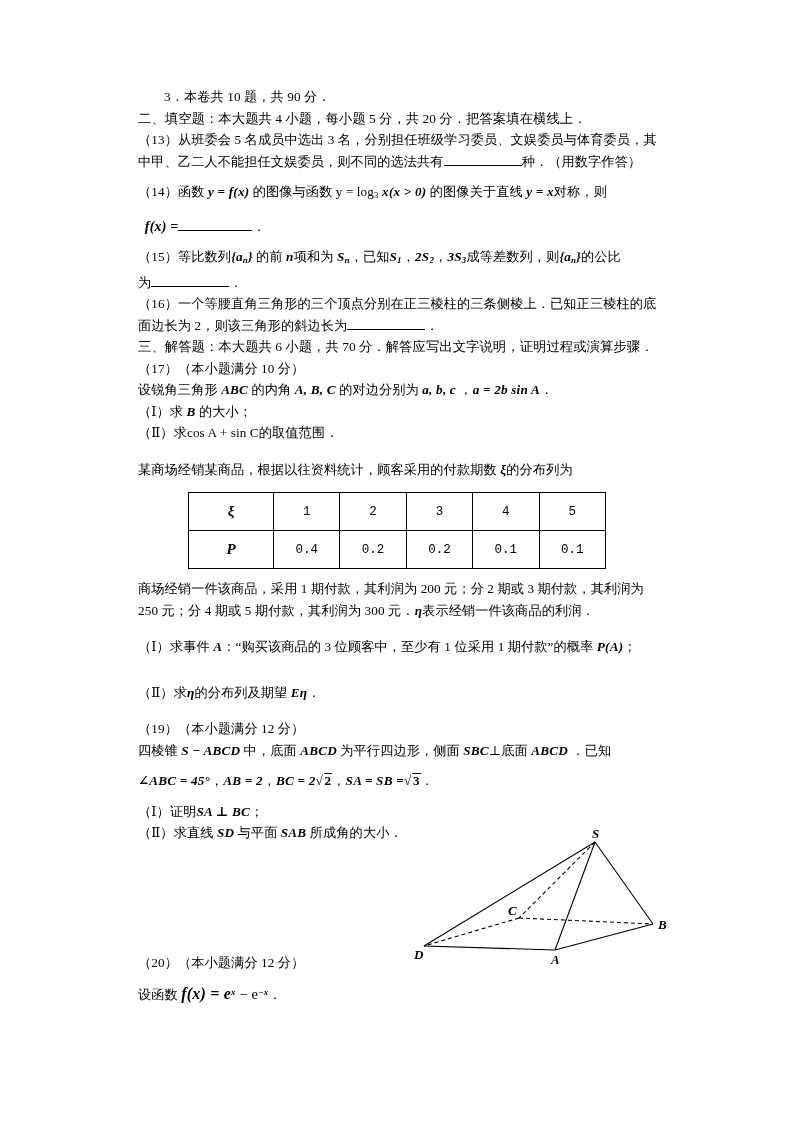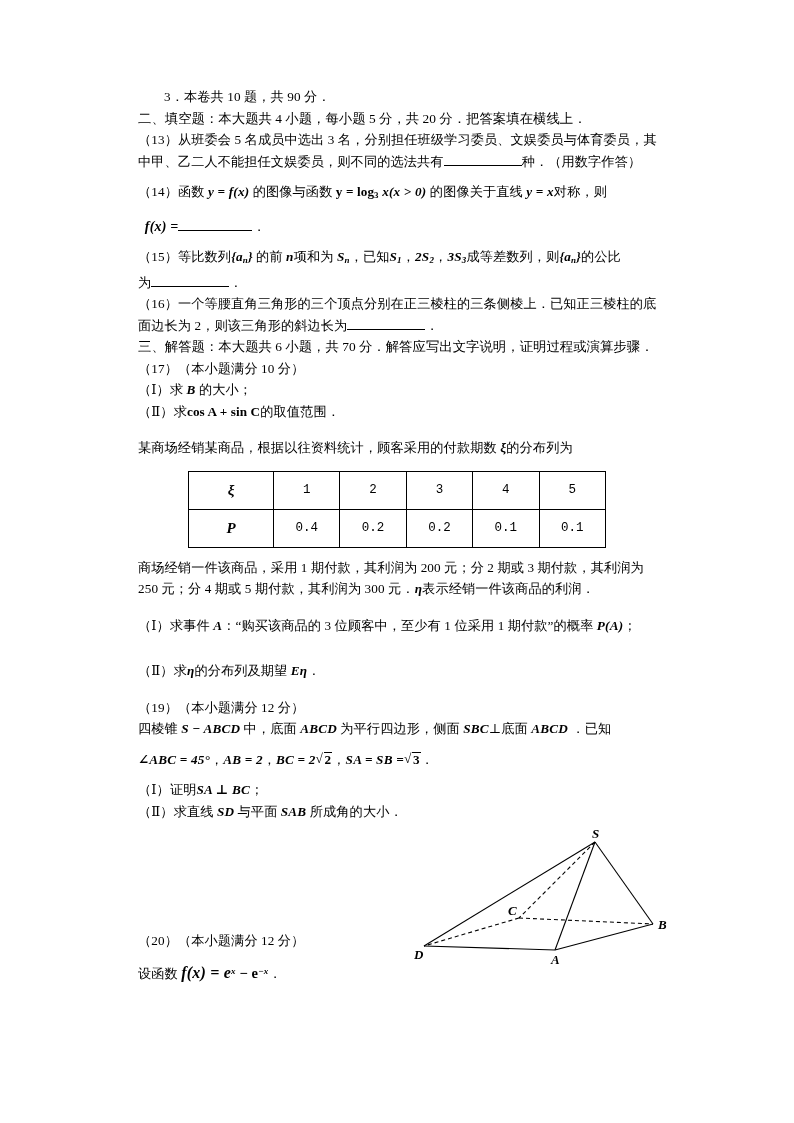--- a/index.html
+++ b/index.html
@@ -45,21 +45,21 @@
   }
   
   .m {
     font-family: "Liberation Serif", "DejaVu Serif", serif;
     font-weight: bold;
     font-style: italic;
     letter-spacing: 0.2px;
   }
   .mr {
     font-family: "Liberation Serif", "DejaVu Serif", serif;
-    font-weight: bold;
+    font-weight: normal;
     font-style: normal;
   }
   sub {
     font-size: 0.68em;
     vertical-align: -0.25em;
     font-style: italic;
   }
   sup {
     font-size: 0.68em;
     vertical-align: 0.45em;
@@ -182,20 +182,23 @@
       <span>（16）</span><span>一个等腰直角三角形的三个顶点分别在正三棱柱的三条侧棱上．已知正三棱柱的底</span>
     </div>
     <div class="line">
       <span>面边长为 2，则该三角形的斜边长为</span><span class="blank blank-l"></span><span>．</span>
     </div>
 
     <div class="sec-head">三、解答题：本大题共 6 小题，共 70 分．解答应写出文字说明，证明过程或演算步骤．</div>
 
     <div class="line">
       <span>（17）</span><span>（本小题满分 10 分）</span>
+    </div>
+    <div class="line">
+      <span>设锐角三角形 </span><span class="m">ABC</span><span> 的内角 </span><span class="m">A,  B,  C</span><span> 的对边分别为 </span><span class="m">a,  b,  c</span><span> ，</span><span class="m">a = 2b sin A</span><span>．</span>
     </div>
     <div class="line">
       <span>（Ⅰ）求 </span><span class="m">B</span><span> 的大小；</span>
     </div>
     <div class="line">
       <span>（Ⅱ）求</span><span class="mr">cos A + sin C</span><span>的取值范围．</span>
     </div>
 
     <div class="gap-md"></div>
     <div class="line">

